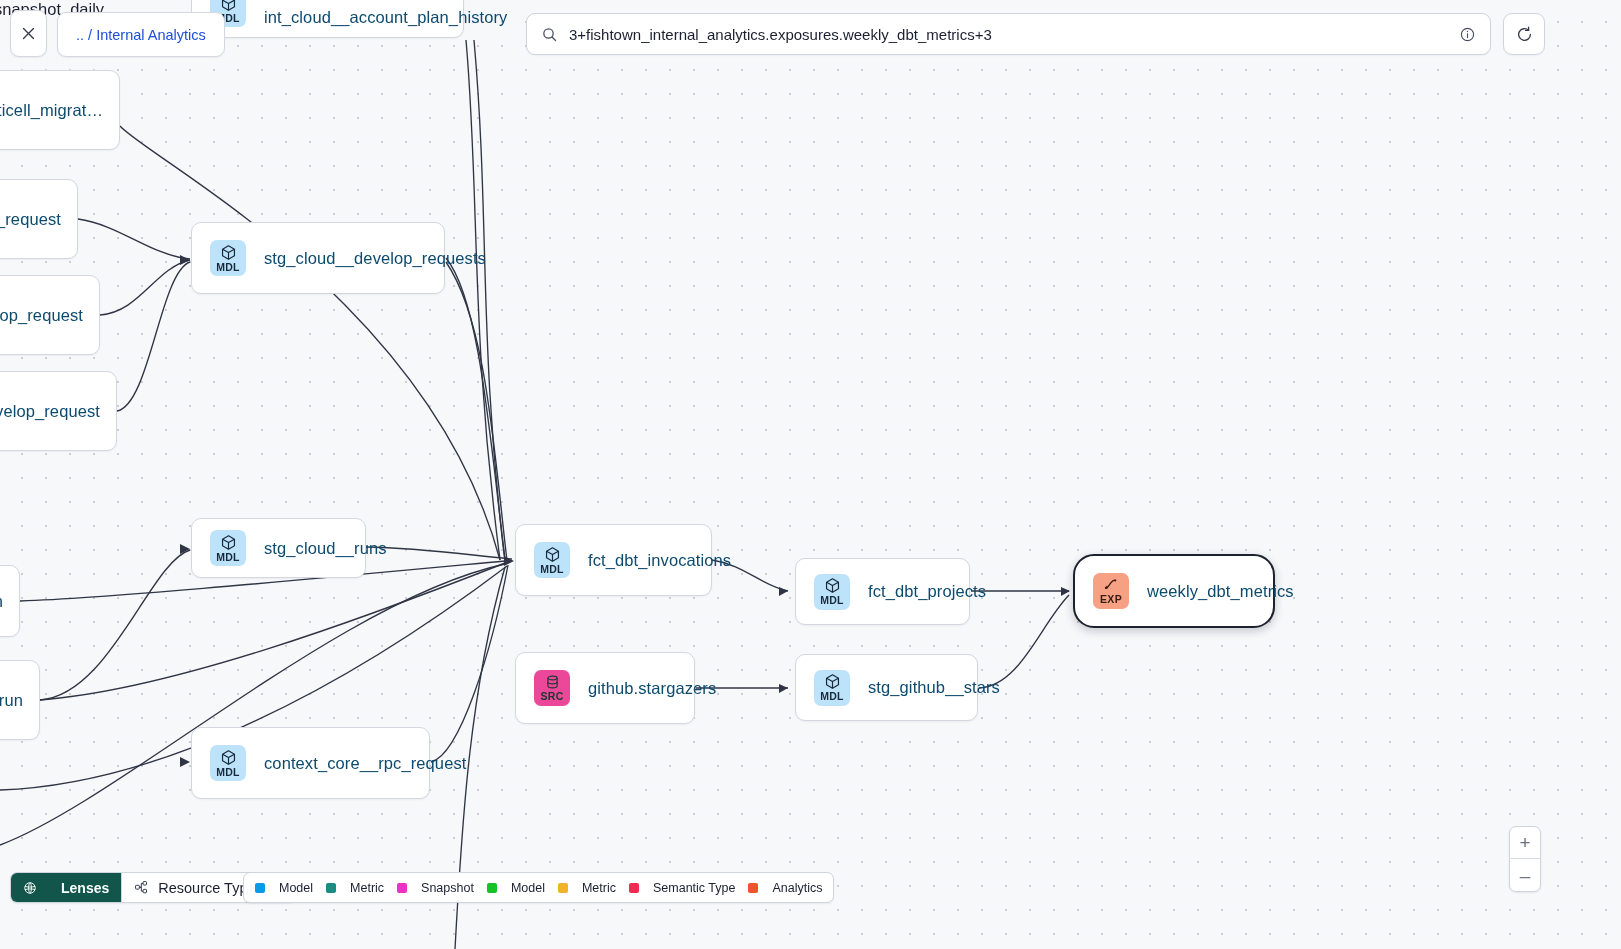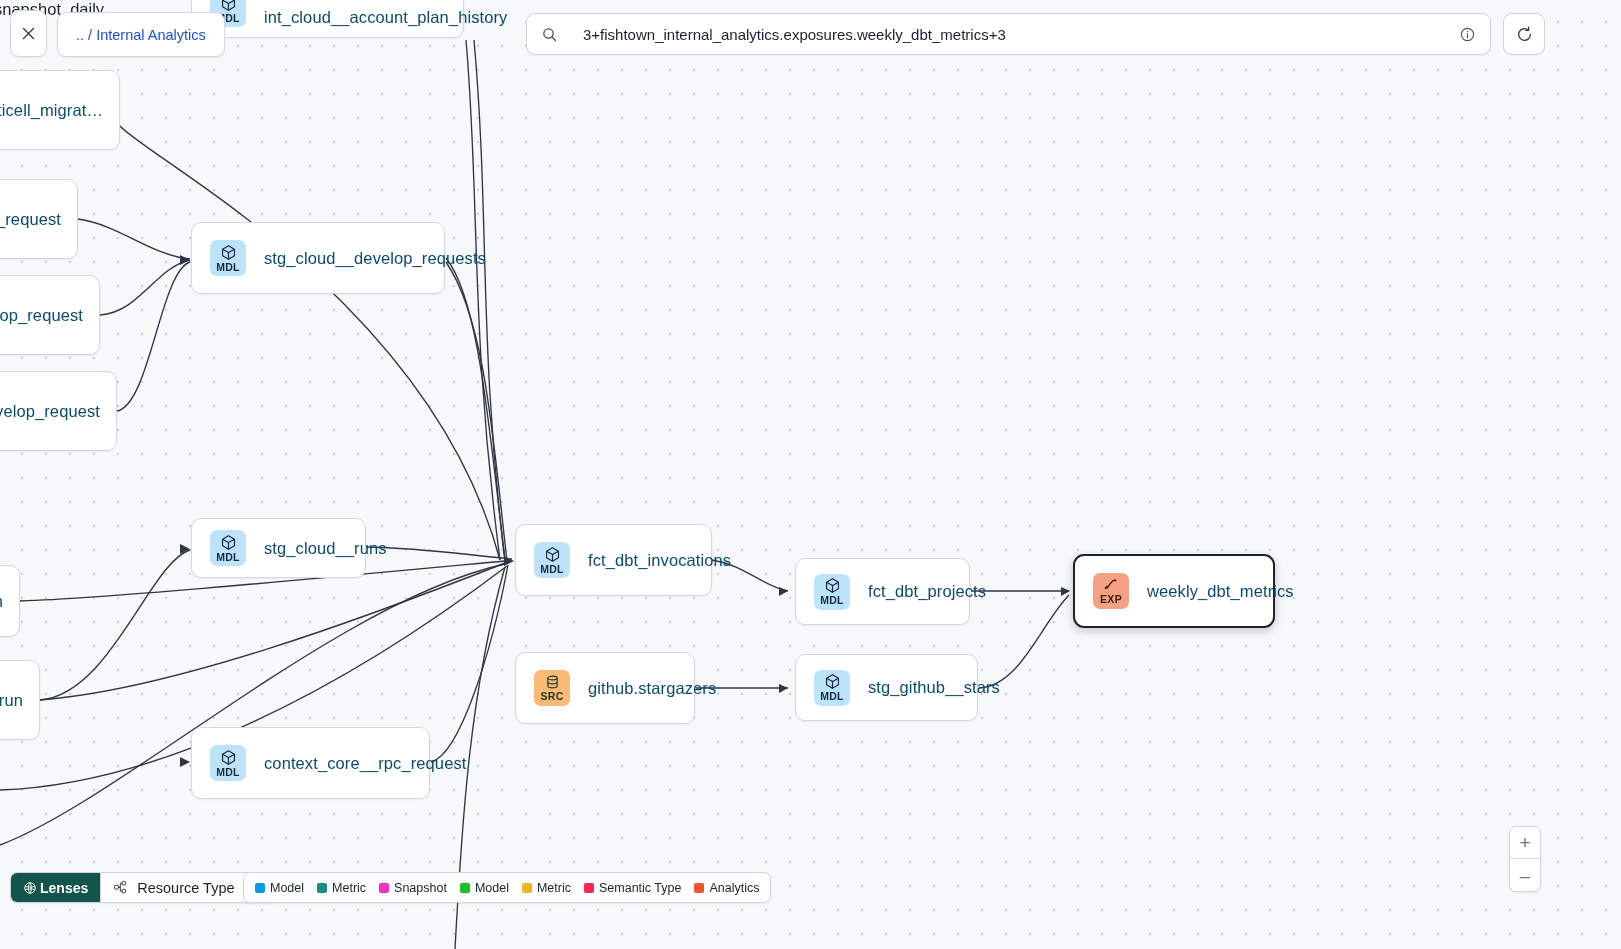--- a/index.html
+++ b/index.html
@@ -78,21 +78,21 @@
   }
   .badge svg { display: block; }
   .badge-text {
     font-size: 10.5px;
     font-weight: 700;
     letter-spacing: .3px;
     line-height: 11px;
     margin-top: 1px;
   }
   .badge.mdl { background: #bde3fb; color: #19293c; }
-  .badge.src { background: #fdba74; color: #173832; }
+  .badge.src { background: #ec4899; color: #173832; }
   .badge.exp { background: #f7a184; color: #3a1d12; }
 
   
   .close-btn {
     position: absolute;
     left: 10px; top: 10px;
     width: 37px; height: 47px;
     background: #fff;
     border: 1px solid #d3d7e0;
     border-radius: 9px;
@@ -117,21 +117,21 @@
   .searchbar {
     position: absolute;
     left: 526px; top: 13px;
     width: 965px; height: 42px;
     background: #fff;
     border: 1px solid #cfd4de;
     border-radius: 9px;
     display: flex;
     align-items: center;
     padding: 0 14px 0 14px;
-    gap: 25px;
+    gap: 11px;
     box-shadow: 0 1px 2px rgba(20,25,40,.04);
     justify-content: space-between;
   }
   .search-input {
     flex: 1 1 auto;
     border: none;
     outline: none;
     font-family: "Liberation Sans", sans-serif;
     font-size: 15px;
     color: #1b2030;
@@ -157,21 +157,21 @@
     display: flex;
     border-radius: 7px;
     overflow: hidden;
     border: 1px solid #cfd4de;
     background: #fff;
     box-shadow: 0 1px 2px rgba(20,25,40,.06);
   }
   .lens-btn {
     background: #12554a;
     color: #ffffff;
-    display: flex; align-items: center; gap: 3px;
+    display: flex; align-items: center; gap: 24px;
     padding: 12px 12px;
     font-size: 14px;
     font-weight: 600;
   }
   .resource-btn {
     background: #fff;
     color: #1b2030;
     display: flex; align-items: center; gap: 9px;
     padding: 0 12px 0 12px;
     font-size: 14.5px;
@@ -185,21 +185,21 @@
     height: 31px;
     background: #fff;
     border: 1px solid #cfd4de;
     border-radius: 7px;
     display: flex;
     align-items: center;
     padding: 0 11px;
     gap: 13px;
     box-shadow: 0 1px 2px rgba(20,25,40,.06);
   }
-  .legend-item { display: flex; align-items: center; gap: 5px; font-size: 12.5px; color: #1b2030; white-space: nowrap; }
+  .legend-item { display: flex; align-items: center; gap: 14px; font-size: 12.5px; color: #1b2030; white-space: nowrap; }
   .swatch { width: 10px; height: 10px; border-radius: 2px; flex: 0 0 auto; }
 
   .zoom-ctl {
     position: absolute;
     left: 1509px; top: 826px;
     width: 32px;
     background: #fff;
     border: 1px solid #cfd4de;
     border-radius: 7px;
     overflow: hidden;
@@ -385,21 +385,21 @@
     <div class="badge mdl">
       <svg width="17" height="17" viewBox="0 0 24 24" fill="none" stroke="#19293c" stroke-width="1.7" stroke-linejoin="round">
           <path d="M12 2.6 20.4 7.3v9.4L12 21.4 3.6 16.7V7.3z"></path>
           <path d="M3.6 7.3 12 12l8.4-4.7M12 12v9.4"></path>
         </svg>
       <span class="badge-text">MDL</span>
     </div>
     <span class="node-label">stg_github__stars</span>
   </div>
 
-  <div class="node selected" style="left:1073px; top:554px; width:202px; height:74px;">
+  <div class="node selected" style="left:1073px; top:554px; width:202px; height:74px;border-radius:21px;">
     <div class="badge exp">
       <svg width="17" height="16" viewBox="0 0 24 24" fill="none" stroke="#3a1d12" stroke-width="1.9" stroke-linecap="round" stroke-linejoin="round">
           <path d="M3 16.5c3.6 0 5.2-4 7.4-7.1"></path>
           <path d="M10.4 9.4c2.1-2.9 4-4.6 7-4.6"></path>
           <circle cx="17.6" cy="5.2" r="1.6" fill="#3a1d12" stroke="none"></circle>
           <path d="M5.2 14.3 3 16.5l3.1-.2"></path>
         </svg>
       <span class="badge-text">EXP</span>
     </div>
     <span class="node-label">weekly_dbt_metrics</span>

